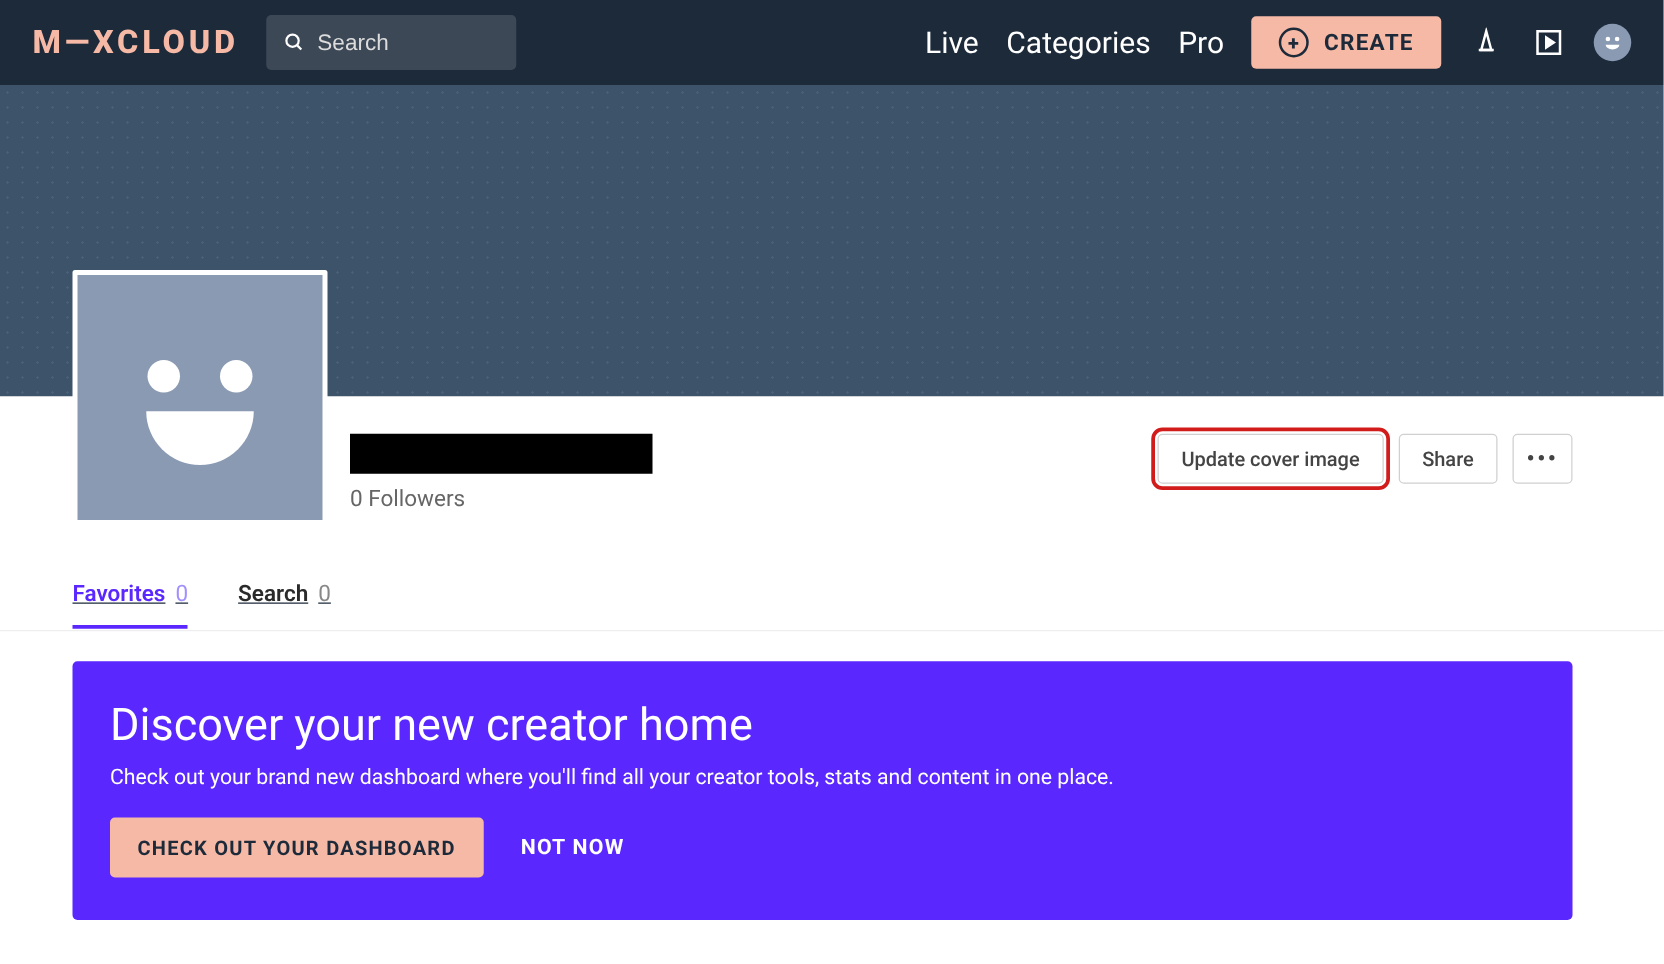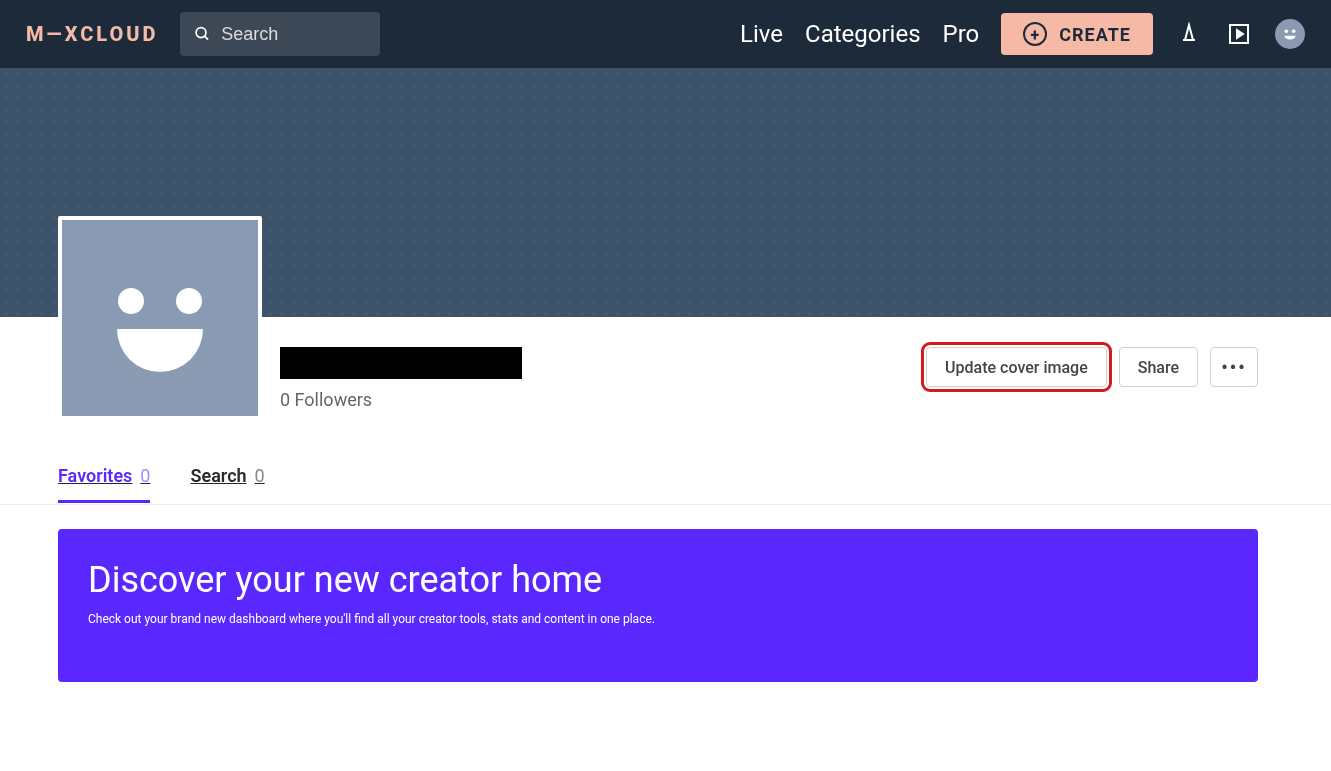--- a/index.html
+++ b/index.html
@@ -11,21 +11,21 @@
     }
     
     .hdr {
       height: 68px;
       background: #1c2a3a;
       display: flex;
       align-items: center;
       padding: 0 26px;
       gap: 22px;
     }
-    .logo { color:#f6b9a6; font-weight:800; letter-spacing:3px; font-size:20px; display:flex; align-items:center; }
+    .logo { color:#f6b9a6; font-weight:800; letter-spacing:3px; font-size:26px; display:flex; align-items:center; }
     .search-wrap {
       background:#3d4857; height:44px; width:200px; border-radius:4px;
       display:flex; align-items:center; padding:0 14px; gap:10px;
     }
     .search-wrap input {
       background:transparent; border:none; outline:none; color:#c9c9c9; font-size:18px; width:100%;
     }
     .search-wrap input::placeholder { color:#dcdcdc; }
     .hdr-spacer { flex:1; }
     .hdr-link { color:#fff; font-size:24px; cursor:pointer; }
@@ -66,21 +66,21 @@
     
     .tabs { display:flex; gap:40px; padding-top:28px; border-bottom:1px solid transparent;text-decoration:underline; }
     .tab { display:flex; align-items:baseline; gap:8px; padding-bottom:14px; cursor:pointer; font-size:18px; font-weight:600; color:#2a2a2a; }
     .tab.active { color:#5a27ff; border-bottom:3px solid #5a27ff; }
     .tab .count { color:#888; font-weight:400; }
     .tab.active .count { color:#a48fff; }
     .full-line { border-bottom:1px solid #eee; width:100vw; margin-left:-58px; }
     
     .banner { background:#5a27ff; color:#fff; border-radius:4px; padding:30px 30px 34px 30px; margin-top:24px; }
     .banner h1 { font-size:36px; font-weight:400; margin-bottom:11px; }
-    .banner p { font-size:12px; margin-bottom:22px; }
+    .banner p { font-size:17px; margin-bottom:22px; }
     .banner-btns { display:flex; gap:30px; align-items:center; }
     .btn-pink { background:#f6b9a6; color:#1c2a3a; height:48px; padding:0 22px; display:flex; align-items:center; border-radius:4px; font-weight:700; letter-spacing:1px; font-size:16px; cursor:pointer; }
     .btn-ghost { color:#fff; font-weight:700; letter-spacing:1px; font-size:17px; cursor:pointer; }
   </style>
 </head>
 <body>
 
 <div class="hdr">
   <div class="logo">M—XCLOUD</div>
 
@@ -156,15 +156,19 @@
     <div class="tab">
       <span>Search</span>
       <span class="count">0</span>
     </div>
   </div>
   <div class="full-line"></div>
 
   <div class="banner">
     <h1>Discover your new creator home</h1>
     <p>Check out your brand new dashboard where you'll find all your creator tools, stats and content in one place.</p>
+    <div class="banner-btns">
+      <div class="btn-pink">CHECK OUT YOUR DASHBOARD</div>
+      <div class="btn-ghost">NOT NOW</div>
+    </div>
   </div>
 
 </div>
 
 </body></html>

